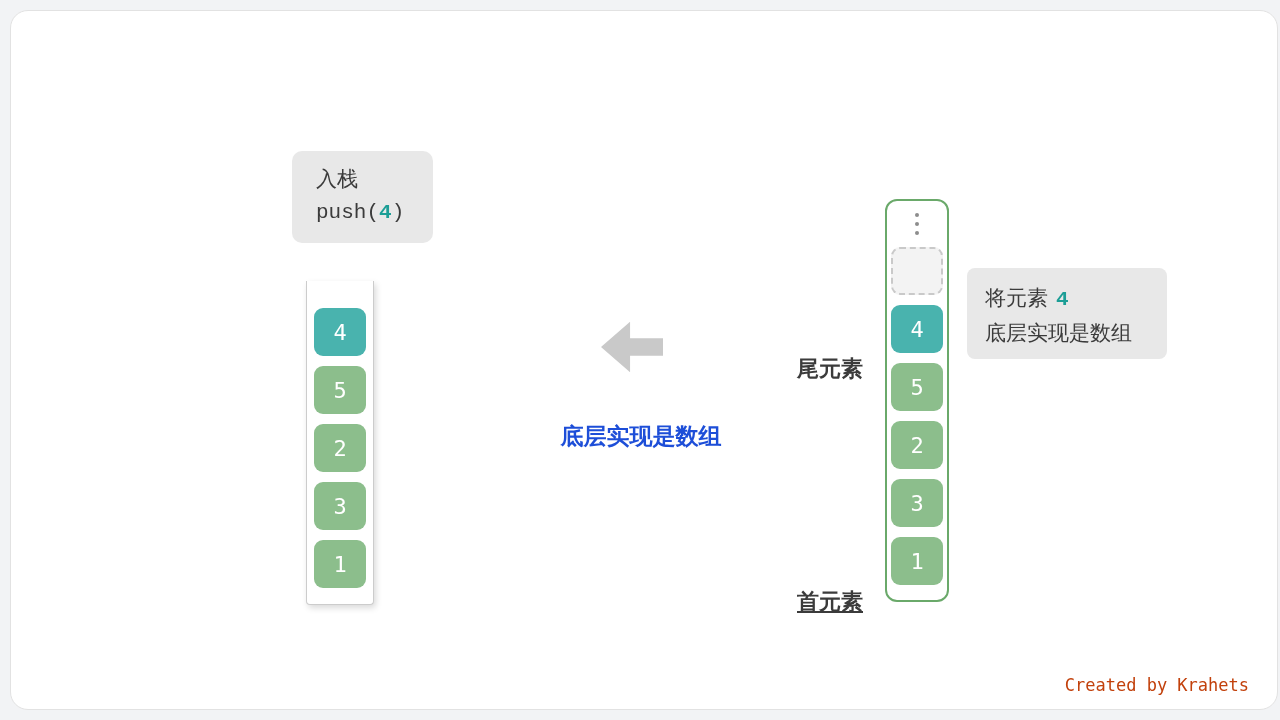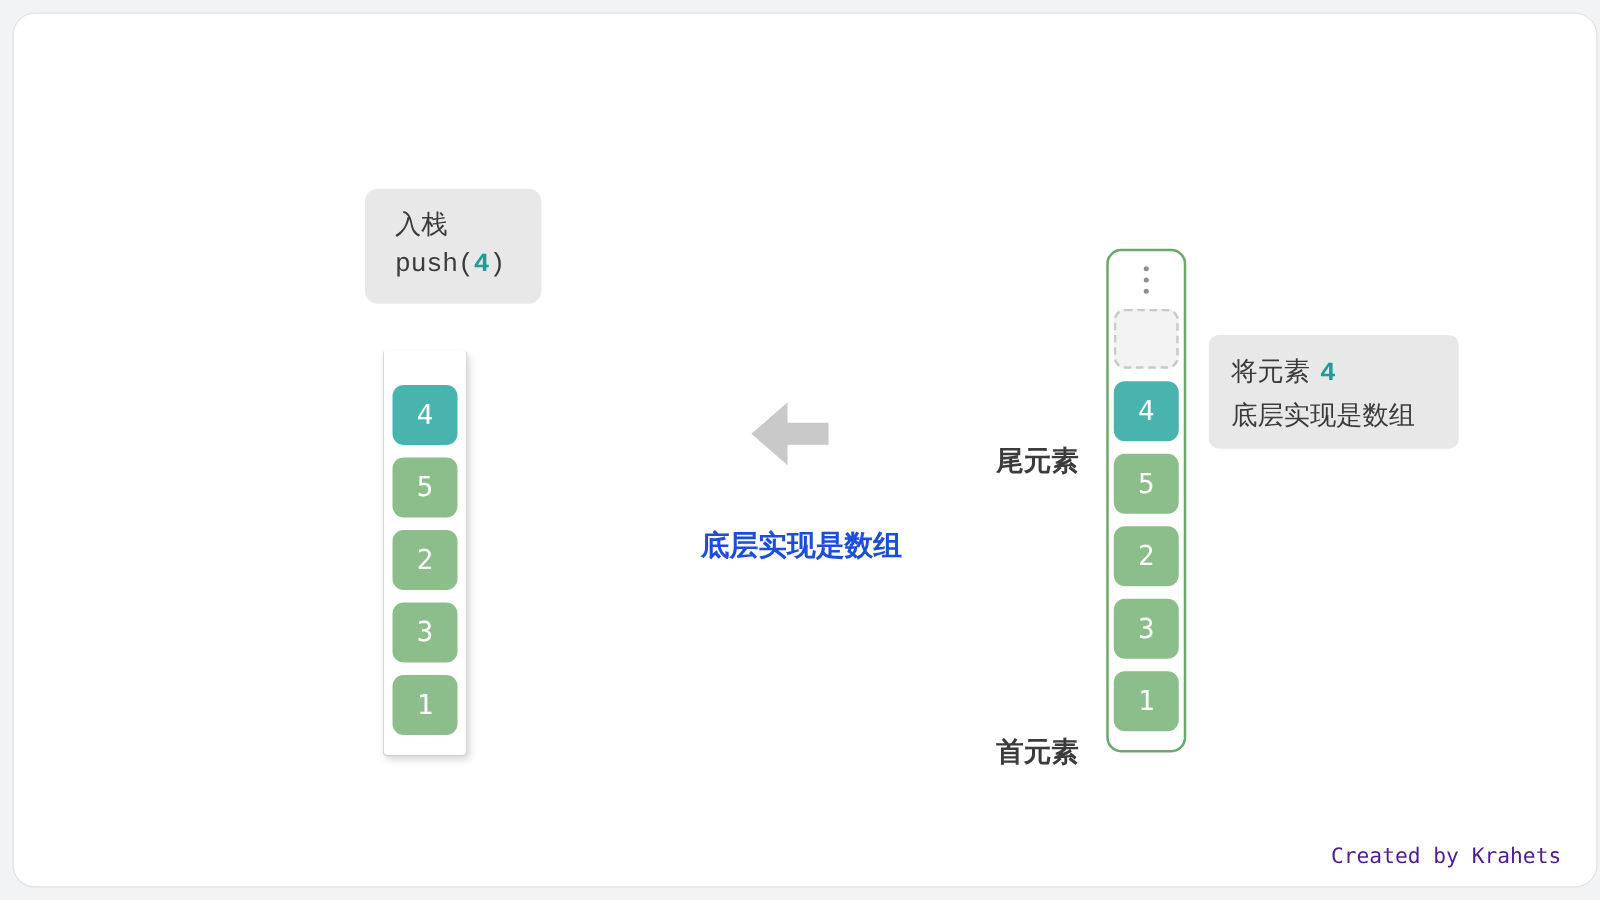--- a/index.html
+++ b/index.html
@@ -104,39 +104,39 @@
     position: absolute;
     left: 750px; width: 102px; height: 28px;
     line-height: 28px;
     text-align: right;
     color: #3b3b3b;
     font-size: 22px;
     font-weight: bold;
     margin-top: 40px;
   }
   .side-label.tail { top: 304px; }
-  .side-label.head { top: 537px; }
+  .side-label.head { top: 537px; text-decoration: underline; }
   
   .annotation {
     position: absolute;
     left: 956px; top: 257px;
     width: 200px; height: 91px;
     background: #e8e8e8;
     border-radius: 8px;
     padding: 13px 0 16px 18px;
     color: #3b3b3b;
     font-size: 21px;
     line-height: 33px;
   }
   .annotation .val { margin-left: 8px; font-size: 21px; }
   
   .credit {
     position: absolute;
     right: 28px; top: 664px;
-    color: #4c1d95;
+    color: #c2410c;
     font-family: "DejaVu Sans Mono", "Liberation Mono", monospace;
     font-size: 17px;
   }
 </style>
 </head>
 <body>
 
 <div class="card">
 
   <div class="push-box">

